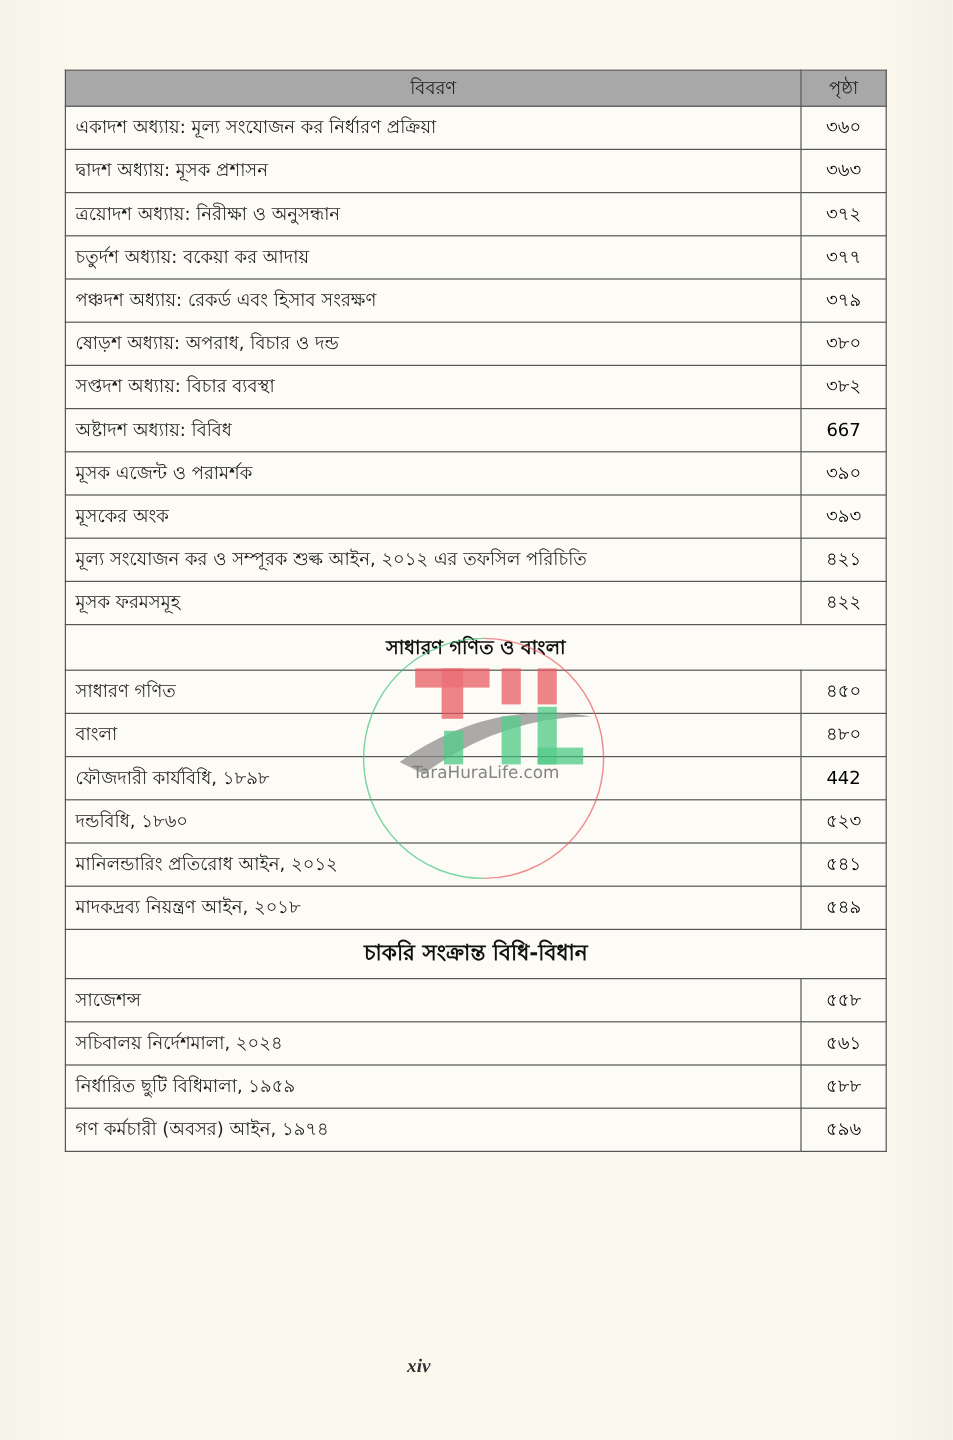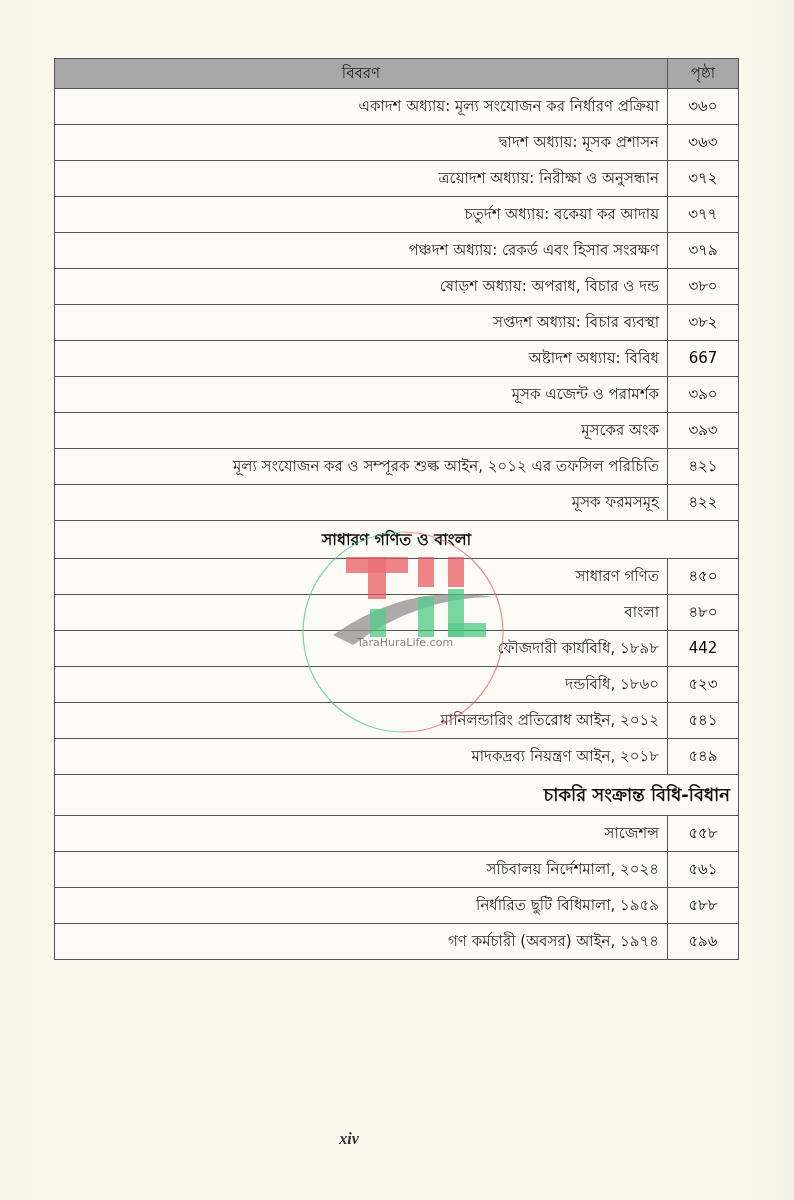--- a/index.html
+++ b/index.html
@@ -45,21 +45,21 @@
     height: 29px;
     font-weight: normal;
     font-size: 15px;
     color: #1a1a1a;
     text-align: center;
   }
   .toc-table tbody tr.item td {
     height: 35px;
   }
   .toc-table td.desc {
-    text-align: right;
+    text-align: left;
   }
   .toc-table td.page {
     text-align: center;
     color: #000000;
   }
   .toc-table tr.section td {
     height: 37px;
     text-align: center;
     font-weight: bold;
     font-size: 16px;
@@ -86,21 +86,21 @@
     height: 210px;
     pointer-events: none;
     opacity: 0.85;
   }
   .watermark-text {
     position: absolute;
     left: 320px;
     top: 636px;
     width: 170px;
     text-align: center;
-    font-size: 11px;
+    font-size: 14px;
     color: #777;
     font-family: "DejaVu Sans", sans-serif;
     opacity: 0.9;
     pointer-events: none;
   }
 </style>
 </head>
 <body>
 
 <div class="page-shade"></div>
@@ -186,21 +186,21 @@
       </tr>
     <tr class="item">
         <td class="desc">মানিলন্ডারিং প্রতিরোধ আইন, ২০১২</td>
         <td class="page">৫৪১</td>
       </tr>
     <tr class="item">
         <td class="desc">মাদকদ্রব্য নিয়ন্ত্রণ আইন, ২০১৮</td>
         <td class="page">৫৪৯</td>
       </tr>
     <tr class="section">
-        <td colspan="2" style="font-size:18px;height:40px;text-align:right;">চাকরি সংক্রান্ত বিধি-বিধান</td>
+        <td colspan="2" style="font-size:18px;height:40px;">চাকরি সংক্রান্ত বিধি-বিধান</td>
       </tr>
     <tr class="item">
         <td class="desc">সাজেশন্স</td>
         <td class="page">৫৫৮</td>
       </tr>
     <tr class="item">
         <td class="desc">সচিবালয় নির্দেশমালা, ২০২৪</td>
         <td class="page">৫৬১</td>
       </tr>
     <tr class="item">

